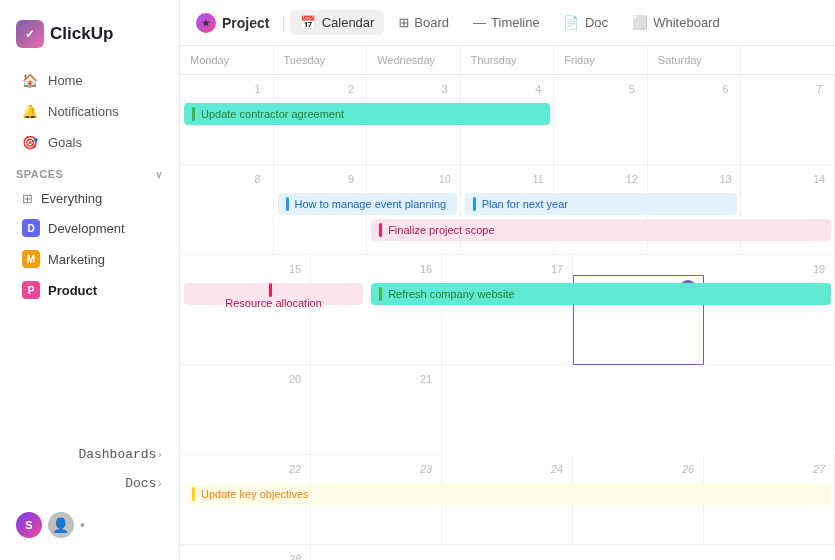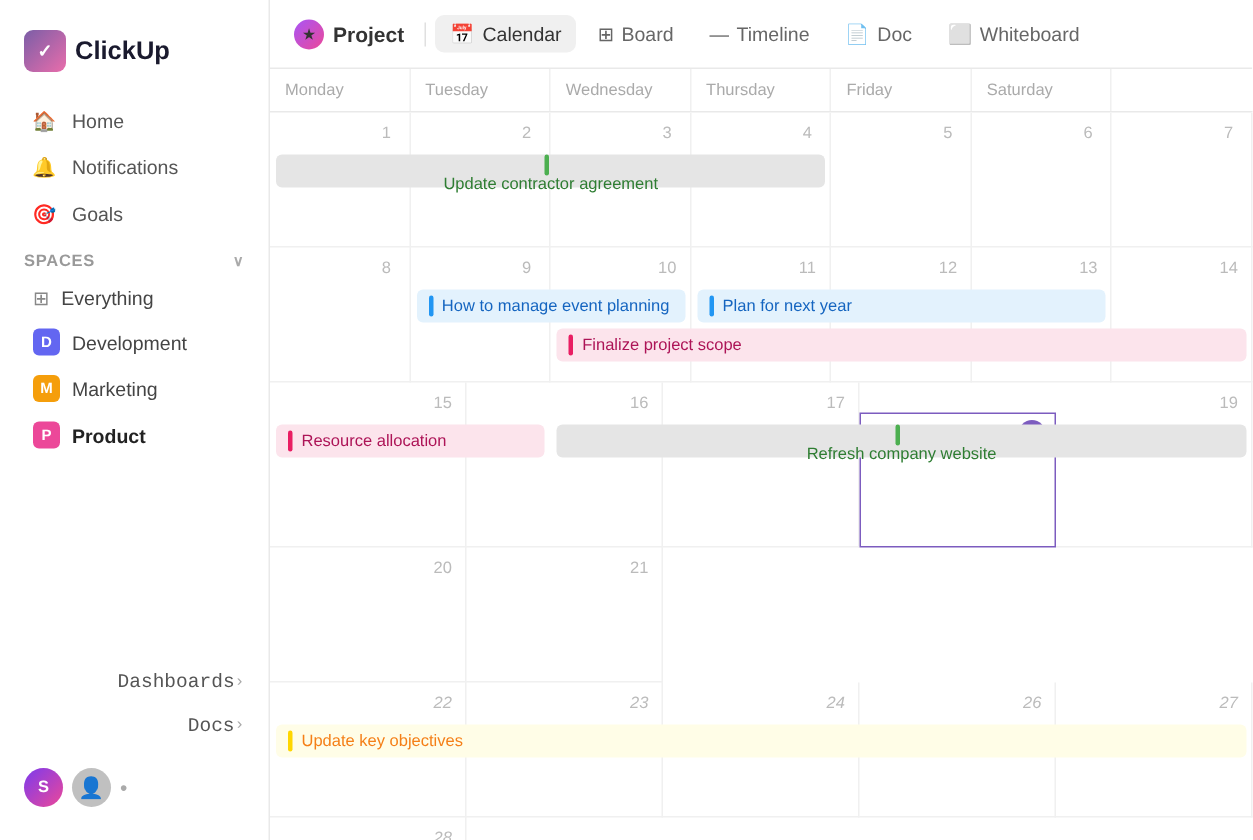--- a/index.html
+++ b/index.html
@@ -47,21 +47,21 @@
     .date-num { display: inline-block; padding: 1px 3px; border-radius: 50%; width: 18px; height: 18px; text-align: center; line-height: 18px; }
     .date-num.today-num { background: #7c5cbf; color: white; }
 
     
     .today-cell { border: 1.5px solid #7c5cbf !important; margin-top: 20px; }
 
     .event-bar { position: absolute; border-radius: 4px; height: 22px; display: flex; align-items: center; padding: 0 8px; font-size: 11px; font-weight: 500; pointer-events: auto; cursor: pointer; z-index: 2; }
     .event-bar .bar-accent { width: 3px; height: 14px; border-radius: 2px; margin-right: 6px; flex-shrink: 0; }
 
     
-    .event-green { background: #e5e5e5; color: #2e7d32; flex-direction: column; }
+    .event-green { background: #5eead4; color: #2e7d32; }
     .event-green .bar-accent { background: #4caf50; }
     .event-blue { background: #e3f2fd; color: #1565c0; }
     .event-blue .bar-accent { background: #2196f3; }
     .event-pink { background: #fce4ec; color: #ad1457; }
     .event-pink .bar-accent { background: #e91e63; }
     .event-yellow { background: #fffde7; color: #f57f17; }
     .event-yellow .bar-accent { background: #ffd600; }
 
     .cal-scroll { overflow: auto; flex: 1; }
   </style>
@@ -221,21 +221,21 @@
         <div style="display:grid;grid-template-columns:repeat(5,1fr);">
           <div class="week-date-cell"><span class="date-num">15</span></div>
           <div class="week-date-cell"><span class="date-num">16</span></div>
           <div class="week-date-cell"><span class="date-num">17</span></div>
           <div class="week-date-cell today-cell" style="border:1.5px solid #7c5cbf;"><span class="date-num today-num">18</span></div>
           <div class="week-date-cell"><span class="date-num">19</span></div>
           <div class="week-date-cell"><span class="date-num">20</span></div>
           <div class="week-date-cell"><span class="date-num">21</span></div>
         </div>
 
-        <div class="event-bar event-pink" style="position:absolute;top:28px;left:calc(0 * (100%/7) + 4px);width:calc(2 * (100%/7) - 8px);">
+        <div class="event-bar event-pink" style="position:absolute;top:28px;left:calc(0 * (100%/7) + 4px);width:calc(2 * (100%/7) - 8px);flex-direction:column;">
           <div class="bar-accent"></div>
           <span>Resource allocation</span>
         </div>
 
         <div class="event-bar event-green" style="position:absolute;top:28px;left:calc(2 * (100%/7) + 4px);width:calc(5 * (100%/7) - 8px);">
           <div class="bar-accent"></div>
           <span>Refresh company website</span>
         </div>
       </div>
 

